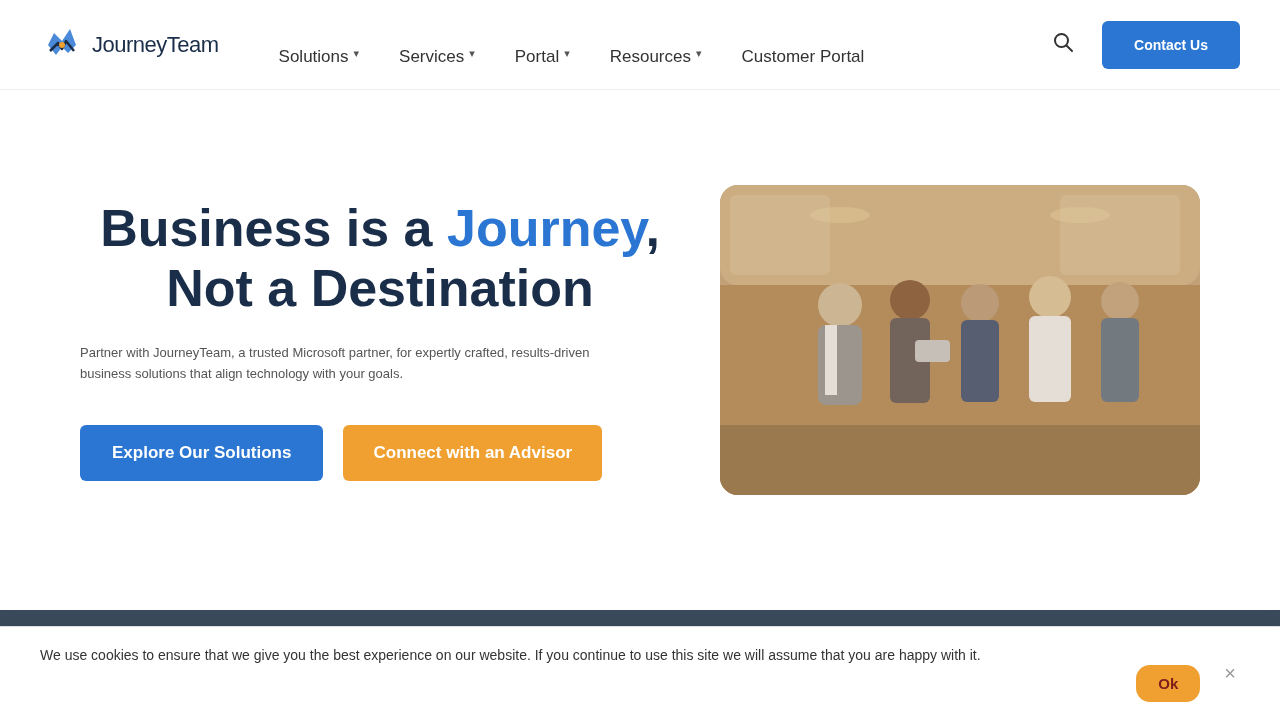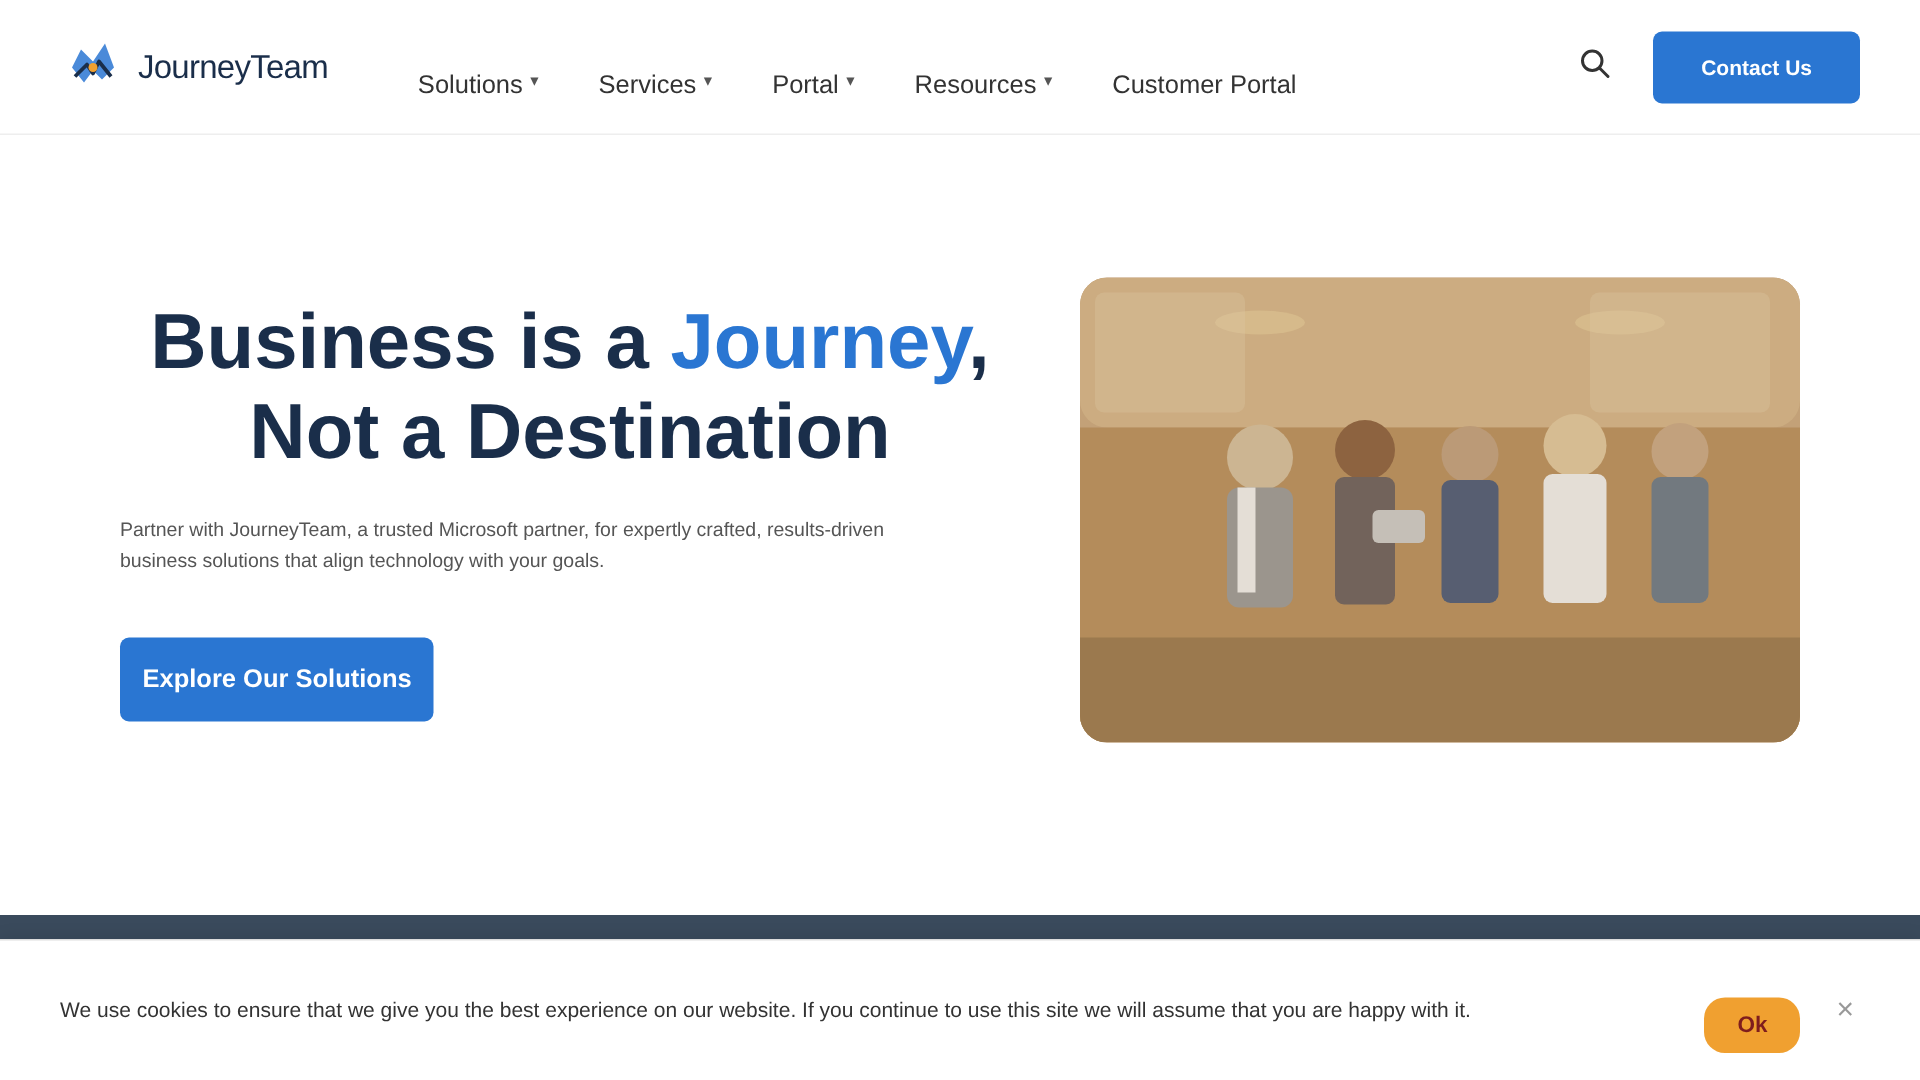--- a/index.html
+++ b/index.html
@@ -111,21 +111,21 @@
     .hero-buttons {
       display: flex;
       gap: 20px;
       flex-wrap: wrap;
     }
     .btn-primary {
       background: #2a76d2;
       color: #fff;
       border: none;
       border-radius: 6px;
-      padding: 18px 15px;
+      padding: 18px 32px;
       font-size: 17px;
       font-weight: 600;
       cursor: pointer;
     }
     .btn-secondary {
       background: #f0a030;
       color: #fff;
       border: none;
       border-radius: 6px;
       padding: 18px 30px;
@@ -165,21 +165,20 @@
     
     .cookie-banner {
       position: fixed;
       bottom: 0;
       left: 0;
       right: 0;
       background: #fff;
       border-top: 1px solid #ddd;
       padding: 18px 40px;
       display: flex;
-      align-items: center;
       justify-content: space-between;
       gap: 20px;
       z-index: 9999;
       box-shadow: 0 -2px 10px rgba(0,0,0,0.08);
     }
     .cookie-text {
       font-size: 14px;
       color: #333;
       flex: 1;
       line-height: 1.5;
@@ -264,20 +263,21 @@
 </nav>
 
 <section class="hero">
   <div class="hero-content">
     <h1 class="hero-title">
       <span>Business is a </span><span class="highlight">Journey</span><span>,<br>Not a Destination</span>
     </h1>
     <p class="hero-subtitle">Partner with JourneyTeam, a trusted Microsoft partner, for expertly crafted, results-driven business solutions that align technology with your goals.</p>
     <div class="hero-buttons">
       <button class="btn-primary">Explore Our Solutions</button>
+      <button class="btn-secondary">Connect with an Advisor</button>
     </div>
   </div>
 
   <div class="hero-image">
     
     <svg width="480" height="310" viewBox="0 0 480 310" xmlns="http://www.w3.org/2000/svg">
 
       <rect width="480" height="310" fill="#c9a882" rx="18"></rect>
 
       <rect x="0" y="0" width="480" height="100" fill="#d4b68c" rx="18"></rect>

